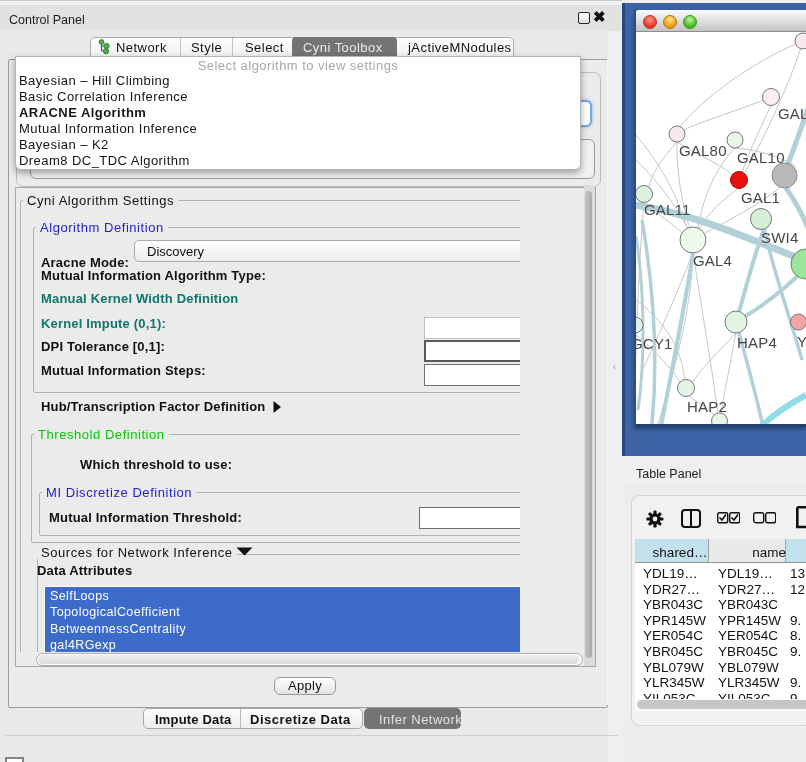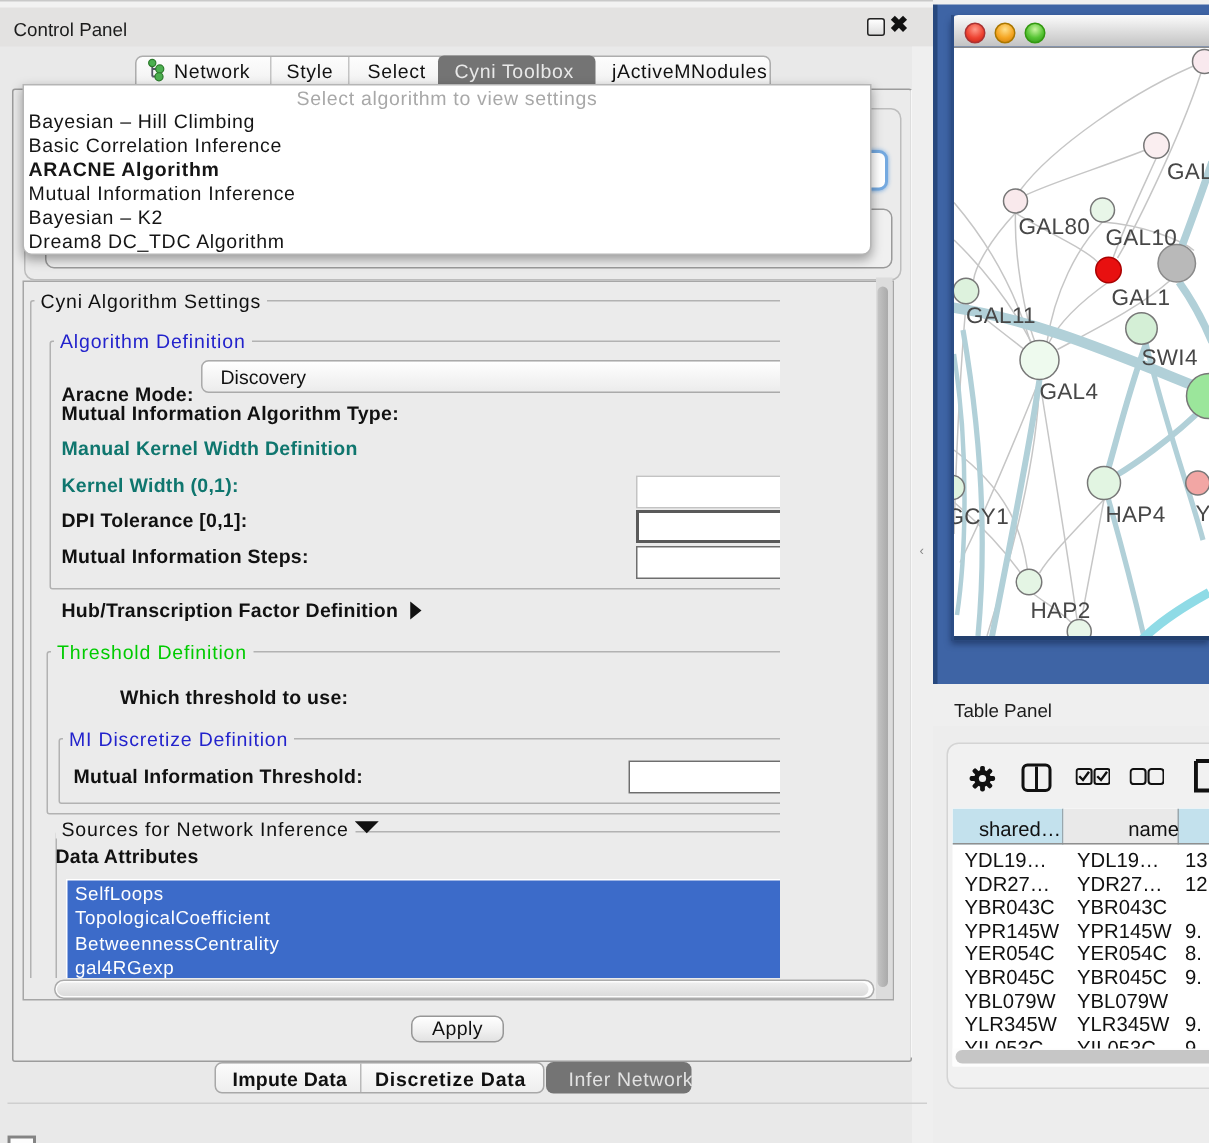--- a/index.html
+++ b/index.html
@@ -81,21 +81,21 @@
             <path d="M4 13 L7 8 L1 8 Z" fill="#444"></path>
           </svg>
         </span>
     </div>
 
     <div class="abs lbl b" style="left:41px;top:267.5px;">Mutual Information Algorithm Type:</div>
 
     <div class="abs lbl b dis" style="left:41px;top:291px;">Manual Kernel Width Definition</div>
     <div class="abs" style="left:551px;top:296px;width:13px;height:13px;border:1px solid #c3c3c3;border-radius:3px;background:linear-gradient(#fafafa,#e8e8e8);box-sizing:border-box;"></div>
 
-    <div class="abs lbl b dis" style="left:41px;top:315.5px;">Kernel Width (0,1):</div>
+    <div class="abs lbl b dis" style="left:41px;top:315.5px;">Kernel Impute (0,1):</div>
     <div class="tfield dis" style="left:424px;top:317px;width:143px;height:22px;border:1px solid #c3c3c3;line-height:21px;color:#9b9b9b;">0.0</div>
 
     <div class="abs lbl b" style="left:41px;top:338.5px;">DPI Tolerance [0,1]:</div>
     <div class="tfield" style="left:424px;top:340px;width:143px;height:22px;border:2px solid #5a5a5a;line-height:19px;">0.0</div>
 
     <div class="abs lbl b" style="left:41px;top:362.5px;">Mutual Information Steps:</div>
     <div class="tfield" style="left:424px;top:364px;width:143px;height:22px;border:1.5px solid #6e6e6e;line-height:20px;">6</div>
 
     <div class="abs lbl b" style="left:41px;top:398.5px;">Hub/Transcription Factor Definition</div>
     <svg class="abs" style="left:272px;top:400px;" width="10" height="14" viewBox="0 0 10 14">

